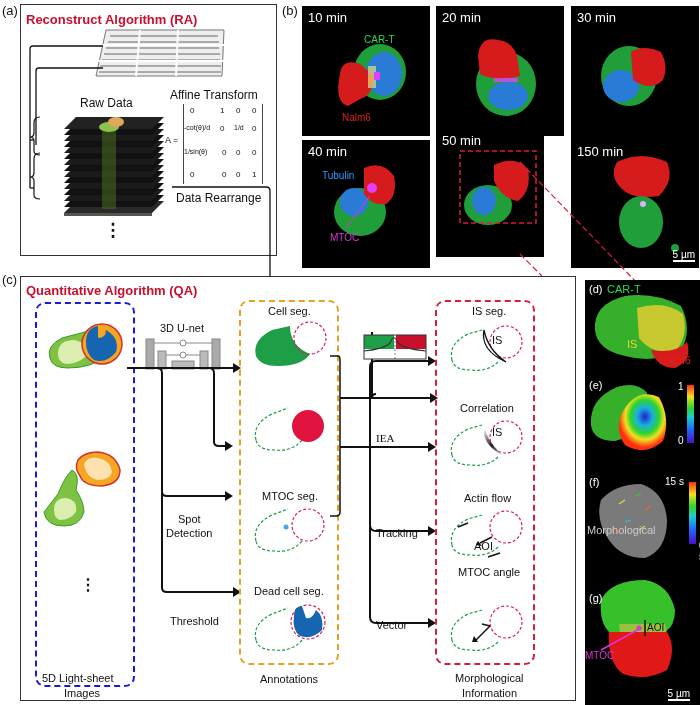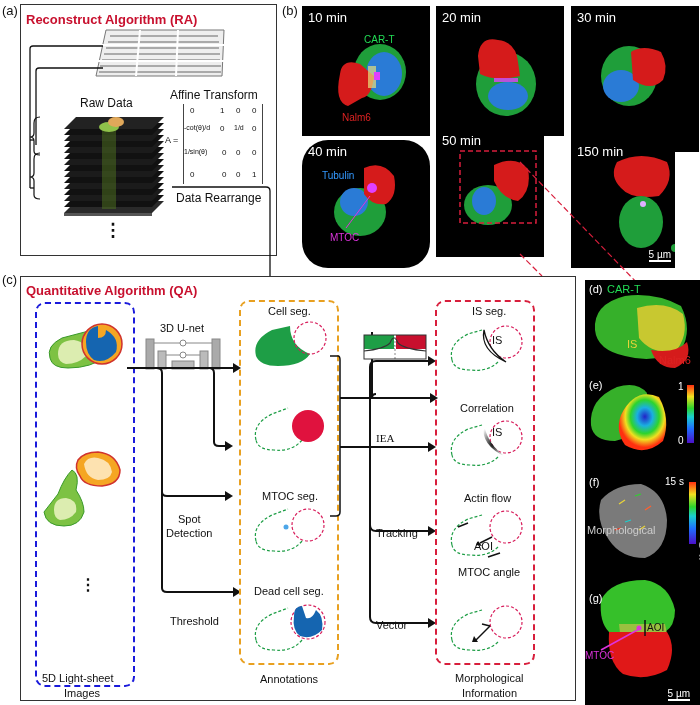--- a/index.html
+++ b/index.html
@@ -133,21 +133,21 @@
 
 <div class="img-tile" style="left:571px;top:6px;width:128px;height:146px;">
   <div class="tile-label">30 min</div>
   <svg width="128" height="130" style="left:0;top:0;">
     <ellipse cx="58" cy="70" rx="28" ry="30" fill="#1f9e3a"></ellipse>
     <ellipse cx="50" cy="80" rx="18" ry="16" fill="#2a7bd6"></ellipse>
     <path d="M60,46 Q72,38 90,46 Q98,60 92,74 Q80,86 62,74Z" fill="#d51b1b"></path>
   </svg>
 </div>
 
-<div class="img-tile" style="left:302px;top:140px;width:128px;height:128px;border-radius:26px;">
+<div class="img-tile" style="left:302px;top:140px;width:128px;height:128px;">
   <div class="tile-label">40 min</div>
   <svg width="128" height="128" style="left:0;top:0;">
     <ellipse cx="58" cy="72" rx="26" ry="24" fill="#1f9e3a"></ellipse>
     <ellipse cx="52" cy="62" rx="14" ry="14" fill="#2a7bd6"></ellipse>
     <path d="M62,28 Q80,20 92,36 Q96,56 84,64 Q70,66 62,54Z" fill="#d51b1b"></path>
     <circle cx="70" cy="48" r="5" fill="#e040ff"></circle>
     <line x1="68" y1="56" x2="44" y2="88" stroke="#dd33dd" stroke-width="1"></line>
   </svg>
   <div class="abs" style="left:20px;top:30px;font-size:10px;color:#3399ff;">Tubulin</div>
   <div class="abs" style="left:28px;top:92px;font-size:10px;color:#dd33dd;">MTOC</div>
@@ -156,21 +156,21 @@
 <div class="img-tile" style="left:436px;top:129px;width:108px;height:128px;">
   <div class="tile-label">50 min</div>
   <svg width="128" height="128" style="left:0;top:0;">
     <ellipse cx="52" cy="76" rx="24" ry="20" fill="#1f9e3a"></ellipse>
     <ellipse cx="48" cy="72" rx="12" ry="14" fill="#2a7bd6"></ellipse>
     <path d="M58,36 Q80,26 92,40 Q96,62 82,72 Q66,70 58,52Z" fill="#d51b1b"></path>
     <rect x="24" y="22" width="76" height="72" fill="none" stroke="#d81e3c" stroke-width="1.5" stroke-dasharray="5,3"></rect>
   </svg>
 </div>
 
-<div class="img-tile" style="left:571px;top:140px;width:104px;height:128px;">
+<div class="img-tile" style="left:571px;top:140px;width:128px;height:128px;">
   <div class="tile-label">150 min</div>
   <svg width="128" height="128" style="left:0;top:0;">
     <path d="M46,22 Q70,10 96,22 Q104,40 88,56 Q60,60 50,48 Q38,36 46,22Z" fill="#d51b1b"></path>
     <ellipse cx="70" cy="82" rx="22" ry="26" fill="#1f9e3a"></ellipse>
     <circle cx="72" cy="64" r="3" fill="#ddb0ff"></circle>
     <circle cx="104" cy="108" r="4" fill="#1f9e3a"></circle>
   </svg>
   <div class="abs" style="right:4px;bottom:6px;font-size:10px;color:#fff;border-bottom:2px solid #fff;">5 µm</div>
 </div>
 

